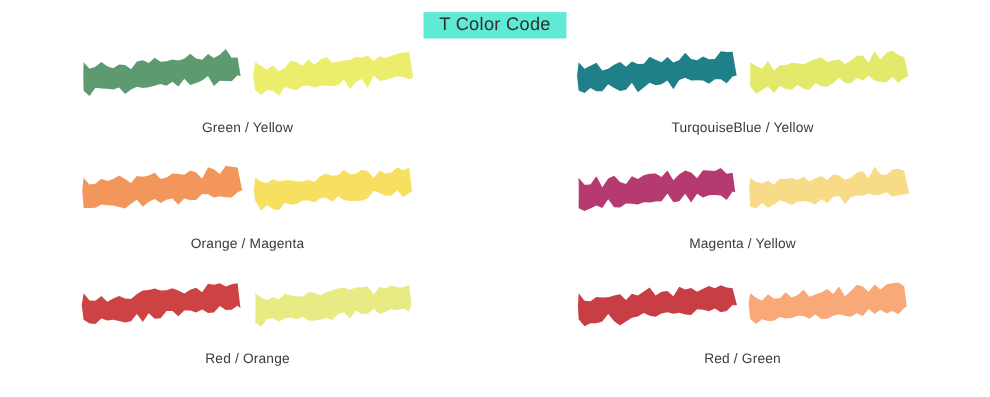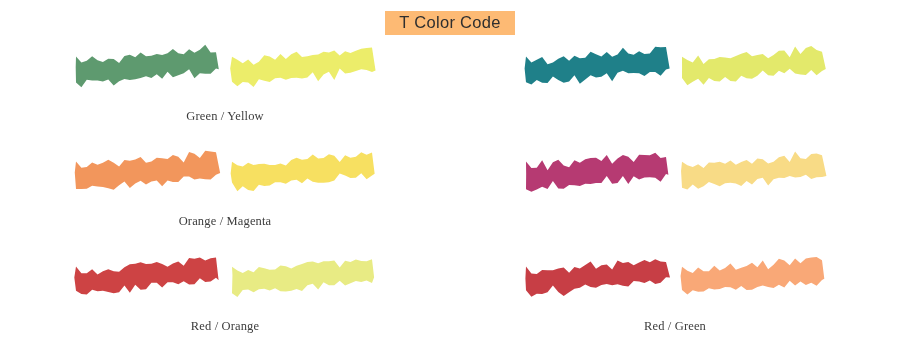--- a/index.html
+++ b/index.html
@@ -28,42 +28,41 @@
     width: 100%;
     text-align: center;
     padding-top: 11px;
   }
   .title {
     display: inline-block;
     font-size: 16.5px;
     font-weight: 400;
     letter-spacing: 0.3px;
     color: #2f2f2f;
-    background: #fdba74;
+    background: #5eead4;
     padding: 2px 14px 3px 14px;
   }
 
   
   .grid {
     position: absolute;
     left: 0;
     top: 38px;
     width: 900px;
     display: grid;
     grid-template-columns: repeat(2, 450px);
     grid-template-rows: repeat(3, 105px);
   }
 
   .pair {
     position: relative;
     display: flex;
     flex-direction: column;
     align-items: center;
     justify-content: flex-start;
-    font-family: Liberation Serif, serif;
   }
 
   .strokes {
     display: flex;
     flex-direction: row;
     align-items: center;
     justify-content: center;
     gap: 8px;
     height: 62px;
   }
@@ -109,20 +108,21 @@
 
     <div class="pair">
       <div class="strokes">
         <svg class="stroke" viewBox="0 0 296 116" preserveAspectRatio="none">
             <path d="M 6.0 33.2 L 16.8 45.2 L 27.5 39.5 L 38.3 34.1 L 49.1 48.3 L 59.8 44.8 L 70.6 37.7 L 81.4 32.5 L 92.2 41.3 L 102.9 31.7 L 113.7 36.5 L 124.5 35.7 L 135.2 23.3 L 146.0 28.7 L 156.8 33.2 L 167.5 23.8 L 178.3 33.5 L 189.1 29.2 L 199.8 15.7 L 210.6 27.1 L 221.4 29.7 L 232.2 22.7 L 242.9 27.9 L 253.7 27.2 L 264.5 13.3 L 275.2 14.6 L 286.0 14.2 L 293.3 57.2 L 286.0 59.0 L 275.2 71.5 L 264.5 64.2 L 253.7 64.2 L 242.9 72.2 L 232.2 66.3 L 221.4 65.9 L 210.6 66.3 L 199.8 61.3 L 189.1 65.6 L 178.3 82.4 L 167.5 66.5 L 156.8 73.4 L 146.0 75.2 L 135.2 70.5 L 124.5 79.0 L 113.7 87.5 L 102.9 70.5 L 92.2 83.0 L 81.4 85.6 L 70.6 79.8 L 59.8 73.1 L 49.1 85.9 L 38.3 85.7 L 27.5 79.8 L 16.8 88.9 L 6.0 84.5 L 3.2 57.1 Z" fill="#1f8089"></path>
           </svg>
         <svg class="stroke" viewBox="0 0 296 116" preserveAspectRatio="none">
             <path d="M 6.0 33.3 L 16.8 39.9 L 27.5 44.8 L 38.3 30.9 L 49.1 48.2 L 59.8 38.6 L 70.6 38.0 L 81.4 34.2 L 92.2 35.0 L 102.9 36.6 L 113.7 31.8 L 124.5 27.4 L 135.2 24.0 L 146.0 32.5 L 156.8 29.9 L 167.5 27.9 L 178.3 36.4 L 189.1 30.0 L 199.8 21.5 L 210.6 21.2 L 221.4 34.3 L 232.2 13.0 L 242.9 28.0 L 253.7 16.0 L 264.5 12.0 L 275.2 19.9 L 286.0 23.6 L 293.6 58.2 L 286.0 62.0 L 275.2 70.6 L 264.5 60.1 L 253.7 69.9 L 242.9 68.8 L 232.2 67.0 L 221.4 57.6 L 210.6 66.5 L 199.8 61.4 L 189.1 71.6 L 178.3 70.4 L 167.5 61.2 L 156.8 71.4 L 146.0 77.6 L 135.2 76.7 L 124.5 71.3 L 113.7 83.1 L 102.9 81.8 L 92.2 73.9 L 81.4 83.2 L 70.6 82.0 L 59.8 76.2 L 49.1 89.3 L 38.3 77.3 L 27.5 83.6 L 16.8 90.6 L 6.0 76.2 L 6.1 55.0 Z" fill="#e3e96b"></path>
           </svg>
       </div>
+      <div class="pair-label">TurqouiseBlue / Yellow</div>
     </div>
 
     <div class="pair">
       <div class="strokes">
         <svg class="stroke" viewBox="0 0 296 116" preserveAspectRatio="none">
             <path d="M 6.0 33.2 L 16.8 45.6 L 27.5 44.1 L 38.3 35.2 L 49.1 39.3 L 59.8 35.4 L 70.6 29.3 L 81.4 35.3 L 92.2 42.8 L 102.9 29.8 L 113.7 31.4 L 124.5 29.1 L 135.2 24.1 L 146.0 35.5 L 156.8 32.8 L 167.5 25.3 L 178.3 26.4 L 189.1 27.8 L 199.8 20.2 L 210.6 23.7 L 221.4 34.8 L 232.2 13.9 L 242.9 17.6 L 253.7 26.2 L 264.5 11.4 L 275.2 13.2 L 286.0 14.7 L 294.3 56.1 L 286.0 59.4 L 275.2 69.0 L 264.5 68.5 L 253.7 67.0 L 242.9 69.2 L 232.2 63.1 L 221.4 62.8 L 210.6 73.8 L 199.8 73.9 L 189.1 71.1 L 178.3 82.3 L 167.5 71.0 L 156.8 73.2 L 146.0 78.9 L 135.2 71.7 L 124.5 77.0 L 113.7 85.8 L 102.9 73.1 L 92.2 80.6 L 81.4 89.3 L 70.6 86.5 L 59.8 83.8 L 49.1 83.0 L 38.3 81.6 L 27.5 87.7 L 16.8 88.1 L 6.0 88.0 L 3.5 55.1 Z" fill="#f2965c"></path>
           </svg>
         <svg class="stroke" viewBox="0 0 296 116" preserveAspectRatio="none">
             <path d="M 6.0 33.3 L 16.8 40.3 L 27.5 42.8 L 38.3 35.7 L 49.1 40.1 L 59.8 37.8 L 70.6 37.6 L 81.4 40.0 L 92.2 39.9 L 102.9 36.8 L 113.7 40.9 L 124.5 30.2 L 135.2 25.3 L 146.0 29.7 L 156.8 28.1 L 167.5 19.1 L 178.3 27.0 L 189.1 25.8 L 199.8 18.6 L 210.6 21.3 L 221.4 33.8 L 232.2 20.5 L 242.9 25.6 L 253.7 23.5 L 264.5 14.4 L 275.2 19.6 L 286.0 15.0 L 291.3 57.7 L 286.0 60.9 L 275.2 68.5 L 264.5 56.3 L 253.7 65.4 L 242.9 66.1 L 232.2 61.0 L 221.4 57.0 L 210.6 70.8 L 199.8 74.6 L 189.1 75.5 L 178.3 75.5 L 167.5 73.6 L 156.8 67.0 L 146.0 76.6 L 135.2 69.5 L 124.5 71.0 L 113.7 77.5 L 102.9 74.4 L 92.2 74.5 L 81.4 81.1 L 70.6 82.2 L 59.8 79.3 L 49.1 92.2 L 38.3 89.8 L 27.5 82.5 L 16.8 92.7 L 6.0 75.1 L 3.3 57.1 Z" fill="#f7e061"></path>
           </svg>
@@ -132,20 +132,21 @@
 
     <div class="pair">
       <div class="strokes">
         <svg class="stroke" viewBox="0 0 296 116" preserveAspectRatio="none">
             <path d="M 6.0 33.2 L 16.8 46.0 L 27.5 45.3 L 38.3 30.6 L 49.1 50.6 L 59.8 34.6 L 70.6 29.7 L 81.4 40.9 L 92.2 44.5 L 102.9 30.5 L 113.7 35.3 L 124.5 28.7 L 135.2 25.9 L 146.0 25.4 L 156.8 31.8 L 167.5 19.8 L 178.3 37.5 L 189.1 26.9 L 199.8 19.8 L 210.6 23.5 L 221.4 34.1 L 232.2 19.7 L 242.9 20.1 L 253.7 20.7 L 264.5 15.4 L 275.2 25.9 L 286.0 24.1 L 290.8 59.6 L 286.0 58.2 L 275.2 73.7 L 264.5 65.3 L 253.7 64.4 L 242.9 64.9 L 232.2 69.2 L 221.4 62.3 L 210.6 78.2 L 199.8 62.1 L 189.1 76.0 L 178.3 77.7 L 167.5 62.0 L 156.8 75.8 L 146.0 76.2 L 135.2 78.0 L 124.5 77.6 L 113.7 82.0 L 102.9 80.4 L 92.2 80.0 L 81.4 87.3 L 70.6 86.8 L 59.8 72.2 L 49.1 88.0 L 38.3 83.7 L 27.5 88.9 L 16.8 93.5 L 6.0 88.7 L 6.3 57.2 Z" fill="#b63a72"></path>
           </svg>
         <svg class="stroke" viewBox="0 0 296 116" preserveAspectRatio="none">
             <path d="M 6.0 33.3 L 16.8 40.7 L 27.5 43.8 L 38.3 38.6 L 49.1 46.1 L 59.8 34.9 L 70.6 35.4 L 81.4 33.7 L 92.2 37.4 L 102.9 31.0 L 113.7 39.7 L 124.5 34.0 L 135.2 30.0 L 146.0 37.4 L 156.8 27.2 L 167.5 28.6 L 178.3 36.8 L 189.1 33.3 L 199.8 24.3 L 210.6 21.3 L 221.4 34.1 L 232.2 12.9 L 242.9 26.6 L 253.7 28.1 L 264.5 18.0 L 275.2 16.9 L 286.0 20.4 L 294.9 61.8 L 286.0 63.8 L 275.2 64.4 L 264.5 67.9 L 253.7 59.4 L 242.9 63.9 L 232.2 64.8 L 221.4 61.9 L 210.6 66.1 L 199.8 65.3 L 189.1 68.3 L 178.3 81.0 L 167.5 65.7 L 156.8 68.1 L 146.0 79.0 L 135.2 71.9 L 124.5 82.0 L 113.7 77.2 L 102.9 75.4 L 92.2 76.7 L 81.4 82.7 L 70.6 77.9 L 59.8 73.9 L 49.1 82.4 L 38.3 87.5 L 27.5 79.1 L 16.8 89.1 L 6.0 85.7 L 4.1 52.1 Z" fill="#f8db86"></path>
           </svg>
       </div>
+      <div class="pair-label">Magenta / Yellow</div>
     </div>
 
     <div class="pair">
       <div class="strokes">
         <svg class="stroke" viewBox="0 0 296 116" preserveAspectRatio="none">
             <path d="M 6.0 33.2 L 16.8 46.4 L 27.5 46.6 L 38.3 38.4 L 49.1 48.8 L 59.8 42.7 L 70.6 38.3 L 81.4 42.5 L 92.2 43.7 L 102.9 34.7 L 113.7 28.3 L 124.5 27.3 L 135.2 24.7 L 146.0 28.0 L 156.8 27.7 L 167.5 24.2 L 178.3 28.0 L 189.1 33.5 L 199.8 26.9 L 210.6 23.2 L 221.4 31.4 L 232.2 16.0 L 242.9 17.5 L 253.7 15.2 L 264.5 21.1 L 275.2 16.7 L 286.0 14.8 L 291.2 60.6 L 286.0 55.7 L 275.2 63.2 L 264.5 63.8 L 253.7 56.5 L 242.9 68.3 L 232.2 69.2 L 221.4 62.6 L 210.6 68.4 L 199.8 64.4 L 189.1 64.6 L 178.3 75.2 L 167.5 65.5 L 156.8 65.6 L 146.0 78.5 L 135.2 79.4 L 124.5 69.6 L 113.7 85.4 L 102.9 70.9 L 92.2 84.3 L 81.4 86.5 L 70.6 83.8 L 59.8 81.4 L 49.1 82.5 L 38.3 79.3 L 27.5 89.1 L 16.8 88.1 L 6.0 81.3 L 2.6 55.1 Z" fill="#cd4344"></path>
           </svg>
         <svg class="stroke" viewBox="0 0 296 116" preserveAspectRatio="none">
             <path d="M 6.0 33.3 L 16.8 41.1 L 27.5 45.9 L 38.3 40.2 L 49.1 44.6 L 59.8 34.2 L 70.6 36.7 L 81.4 39.3 L 92.2 38.9 L 102.9 31.2 L 113.7 32.3 L 124.5 36.9 L 135.2 31.3 L 146.0 28.0 L 156.8 24.2 L 167.5 23.1 L 178.3 26.6 L 189.1 22.7 L 199.8 22.3 L 210.6 21.1 L 221.4 34.8 L 232.2 21.6 L 242.9 24.1 L 253.7 19.0 L 264.5 22.1 L 275.2 22.3 L 286.0 18.4 L 290.2 54.3 L 286.0 66.0 L 275.2 60.8 L 264.5 64.1 L 253.7 62.1 L 242.9 66.7 L 232.2 71.1 L 221.4 61.4 L 210.6 70.5 L 199.8 70.7 L 189.1 64.5 L 178.3 79.0 L 167.5 67.5 L 156.8 70.7 L 146.0 81.8 L 135.2 77.8 L 124.5 81.4 L 113.7 83.0 L 102.9 82.5 L 92.2 76.4 L 81.4 80.8 L 70.6 77.6 L 59.8 78.6 L 49.1 84.6 L 38.3 79.2 L 27.5 80.1 L 16.8 94.2 L 6.0 86.4 L 6.9 50.1 Z" fill="#e8eb84"></path>
           </svg>

